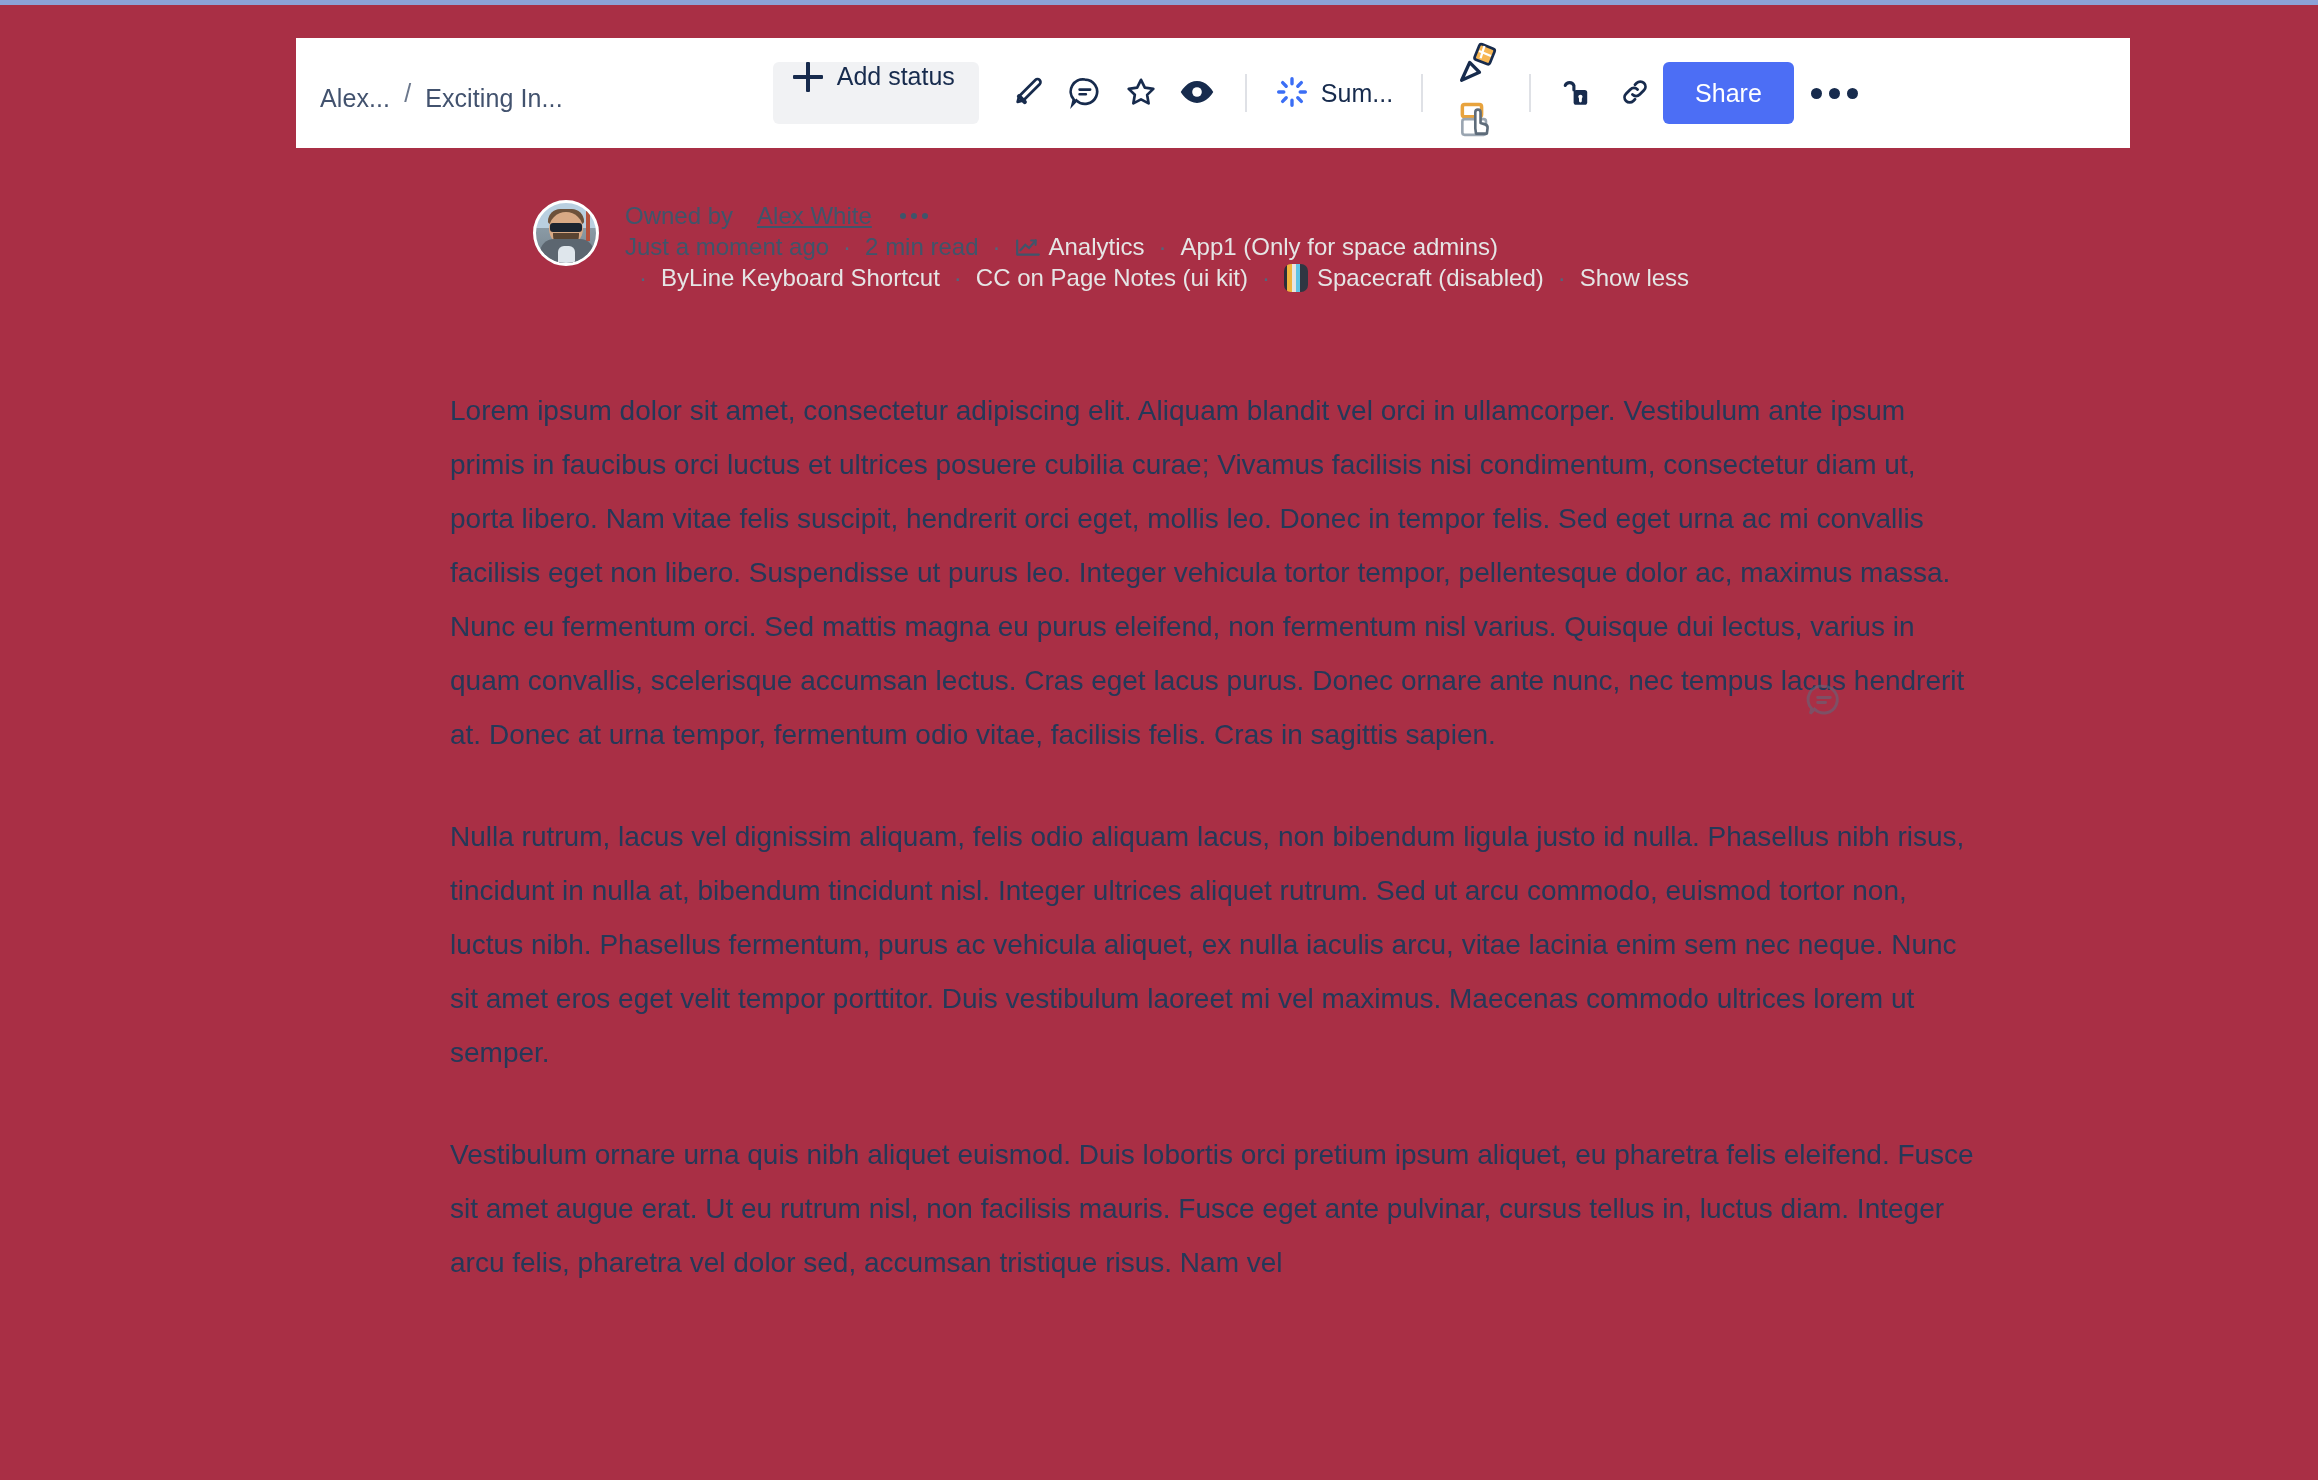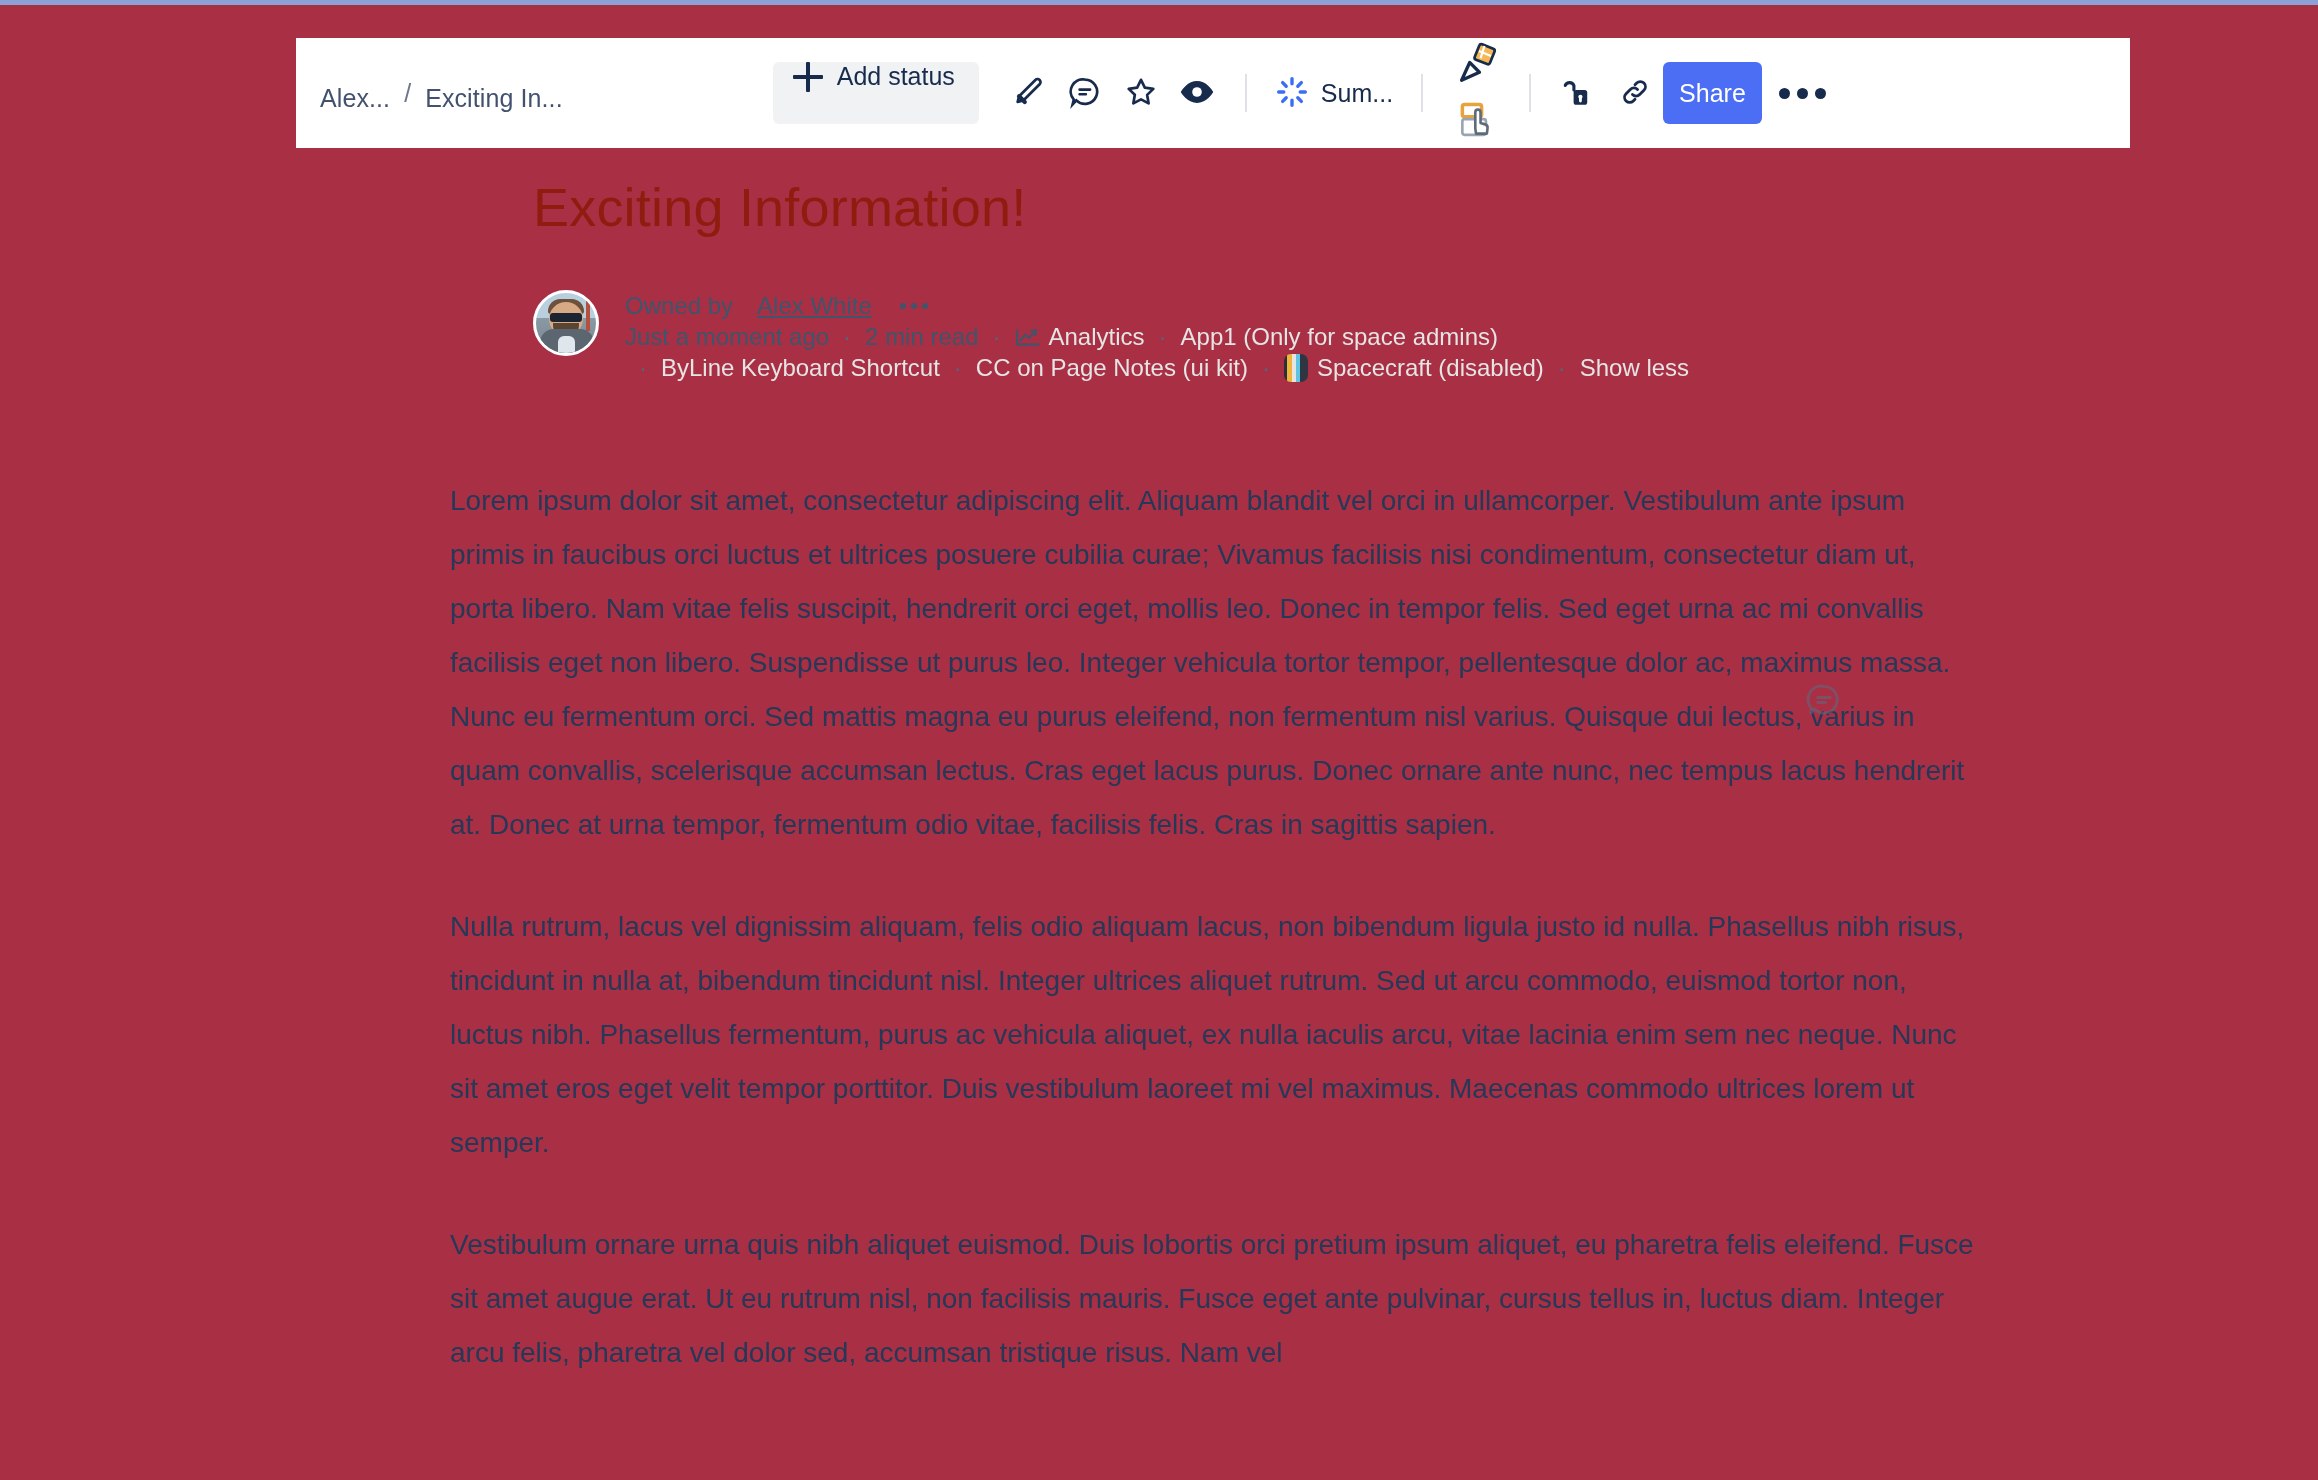--- a/index.html
+++ b/index.html
@@ -61,21 +61,21 @@
   .ai-btn .label { font-size:25px; color:#172b4d; white-space:nowrap; }
 
   .app-stack {
     position:relative; width:66px; height:104px; flex:0 0 auto;
     display:flex; flex-direction:column; align-items:center; justify-content:space-between;
     cursor:pointer;
   }
 
   .share-btn {
     background:#4c6ef5; color:#fff; border:none; border-radius:6px;
-    height:62px; padding:0 16px; font-size:25px; cursor:pointer;
+    height:62px; padding:0 32px; font-size:25px; cursor:pointer;
     font-family:"Liberation Sans", sans-serif; white-space:nowrap; flex:0 0 auto;
   }
   .more-btn {
     width:62px; height:62px; display:flex; align-items:center; justify-content:center;
     gap:7px; border:none; background:transparent; cursor:pointer; flex:0 0 auto;
     margin-left:10px;
   }
   .more-btn i { width:11px; height:11px; border-radius:50%; background:#172b4d; display:block; }
 
   
@@ -257,21 +257,20 @@
 
   <button class="more-btn">
     <i></i>
     <i></i>
     <i></i>
   </button>
 </div>
 
 <div class="content">
 
-  <h1 class="page-title">Exciting Information!</h1>
 
   <div class="byline">
     <div class="avatar">
       <div class="bridge"></div>
       <div class="hair"></div>
       <div class="head"></div>
       <div class="glasses"></div>
       <div class="beard"></div>
       <div class="body"></div>
       <div class="shirt"></div>

